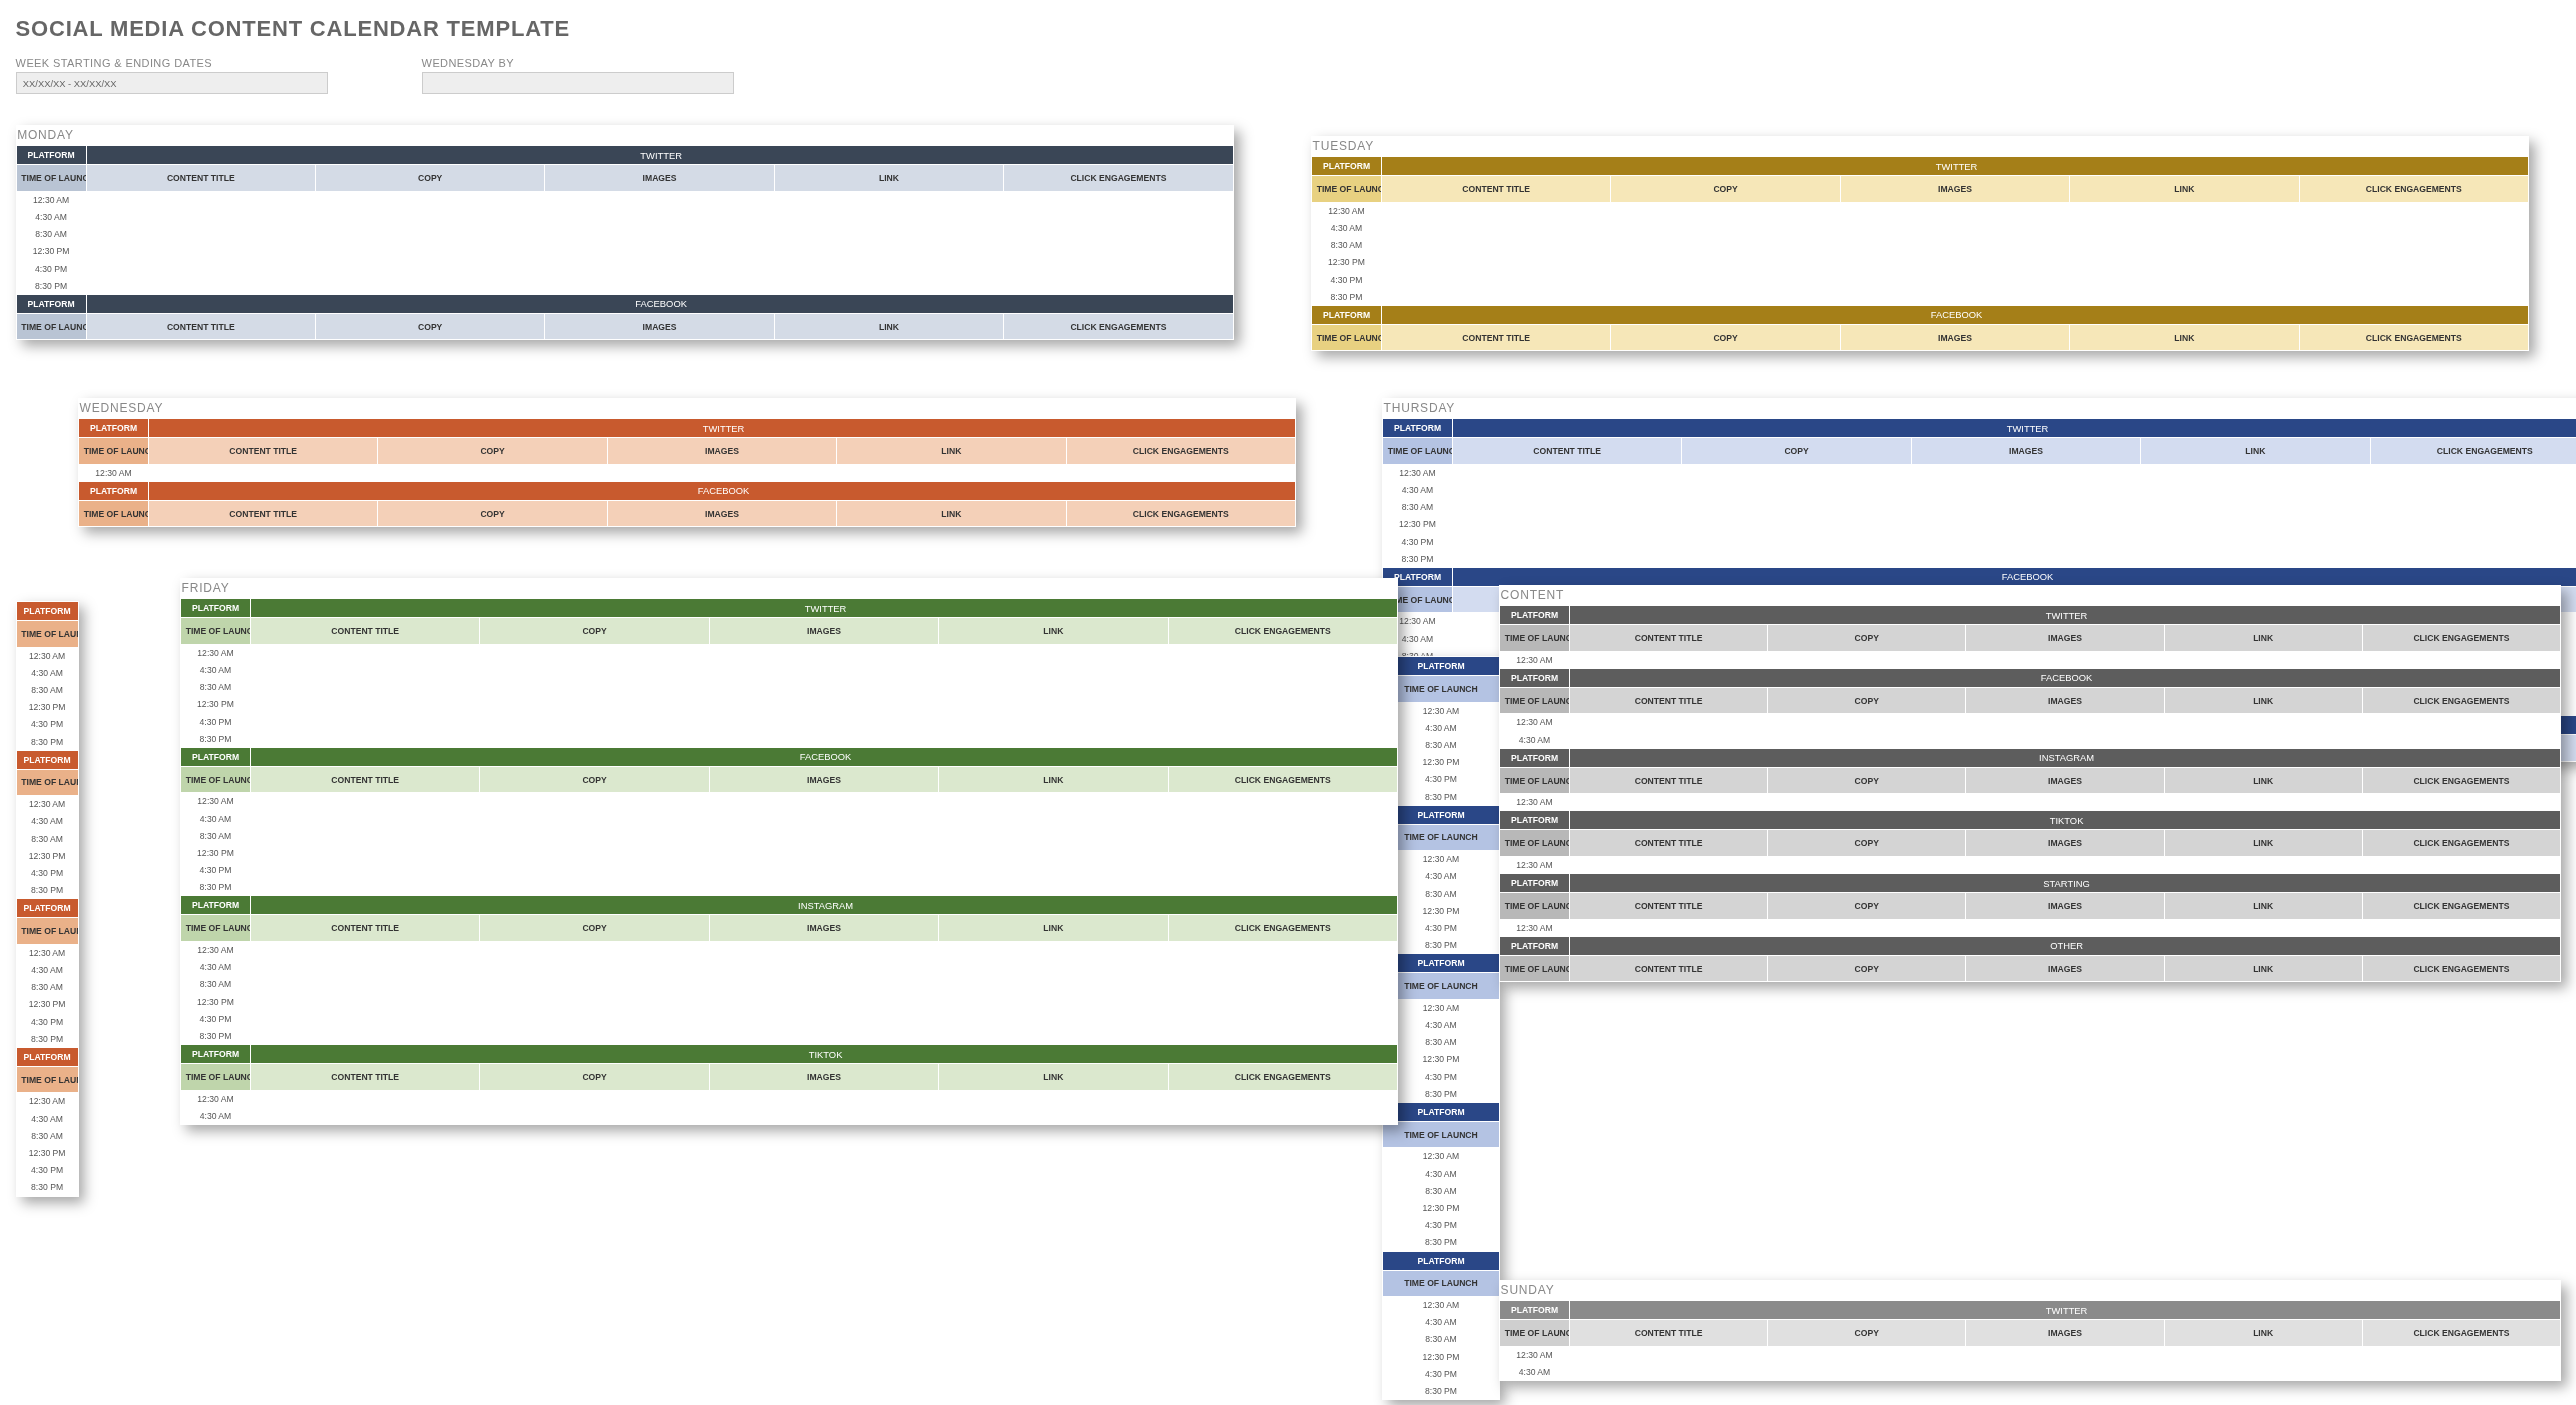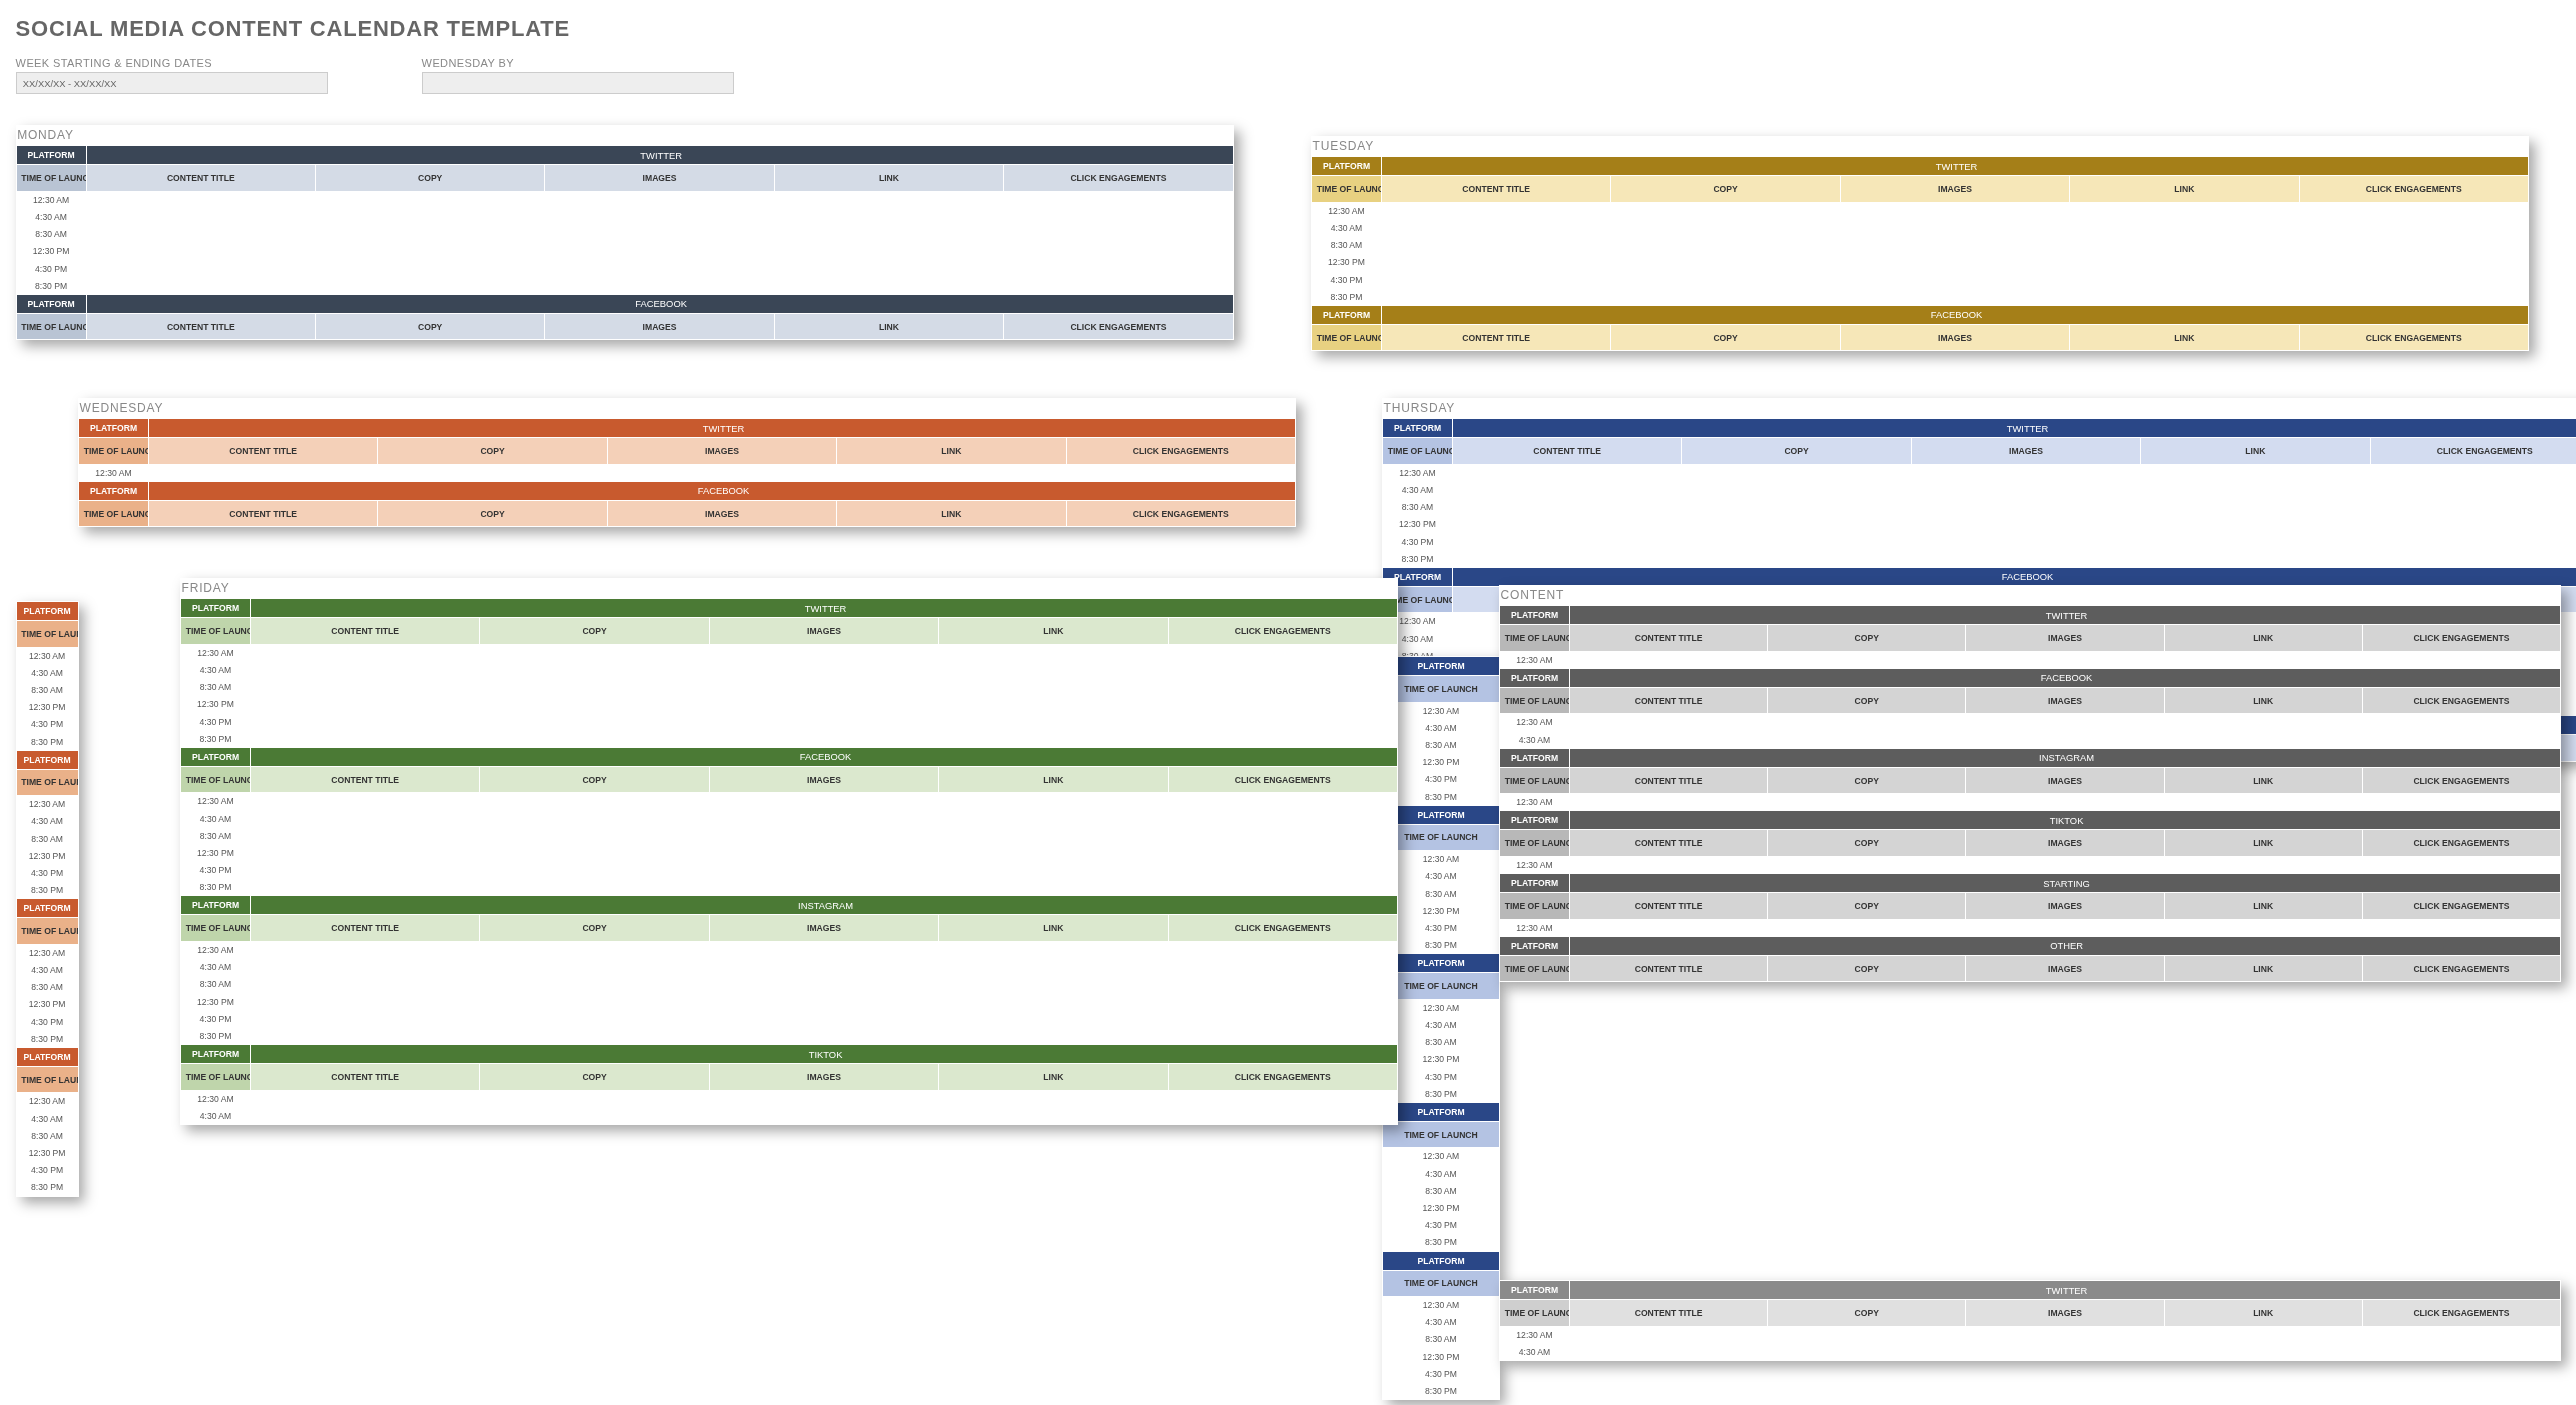--- a/index.html
+++ b/index.html
@@ -845,20 +845,21 @@
             <td>CONTENT TITLE</td>
             <td>COPY</td>
             <td>IMAGES</td>
             <td>LINK</td>
             <td>CLICK ENGAGEMENTS</td>
           </tr>
         </tbody>
       </table>
     </div>
     <div class="day-block sun" style="left: 1499px; top: 1280px; width: 1062px; z-index: 7;">
+      <div class="day-title">SUNDAY</div>
       <table>
         <colgroup>
           <col style="width:70px">
           <col>
           <col>
           <col>
           <col>
           <col>
         </colgroup>
         <tbody>

